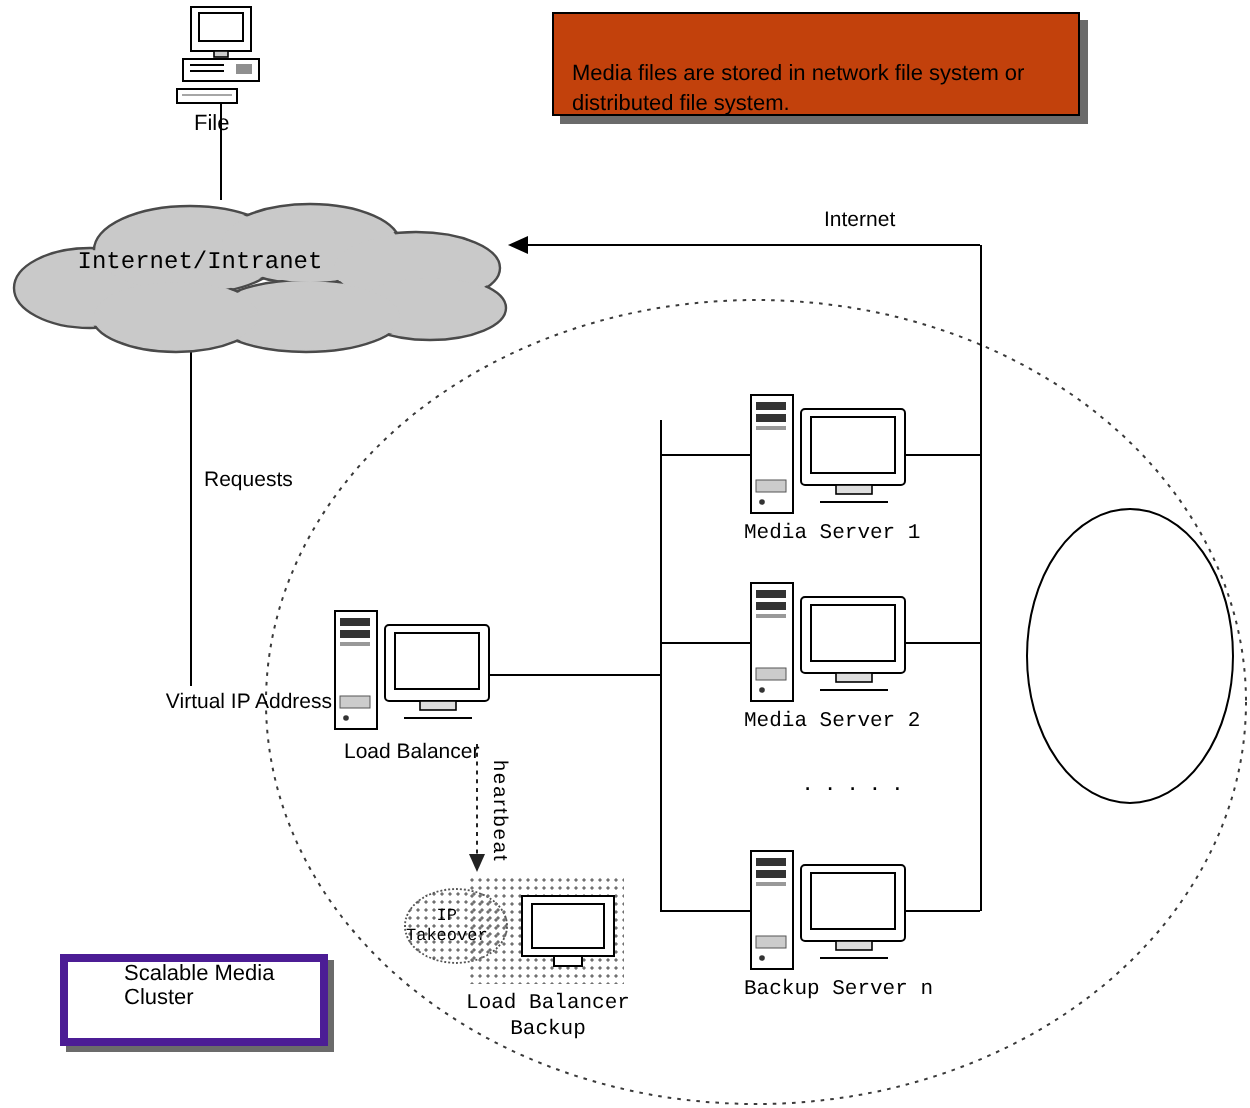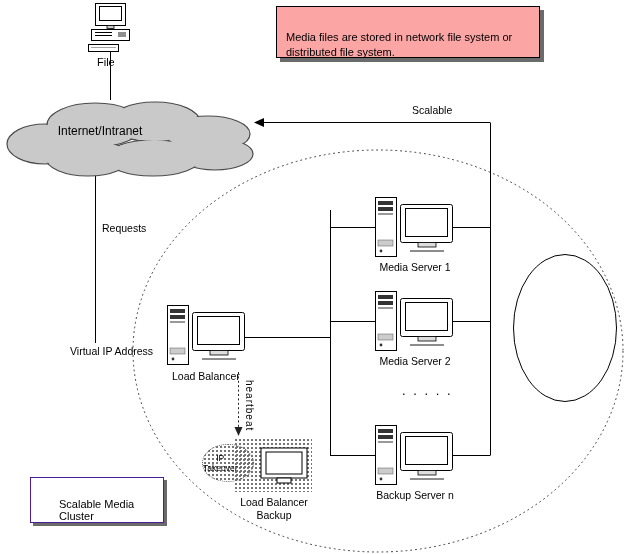--- a/index.html
+++ b/index.html
@@ -4,29 +4,29 @@
 <style>
   * { margin:0; padding:0; box-sizing:border-box; }
   html,body { background:#fff; }
   .canvas {
     position:relative; width:625px; height:554px; background:#ffffff;
     font-family:"Liberation Sans", sans-serif; color:#000; overflow:hidden;
   }
   .abs { position:absolute; }
   .lbl { font-size:11px; line-height:13px; white-space:nowrap; z-index:3; }
   .sm  { font-size:10.5px; }
-  .center { text-align:center; }
+  .center { text-align:center;font-family:Liberation Mono, monospace; }
   .pre { white-space:pre-line; }
   .note-box {
-    border:1px solid #000; background:#fca5a5; box-shadow:4px 4px 0 #6b6b6b;
+    border:1px solid #000; background:#c2410c; box-shadow:4px 4px 0 #6b6b6b;
     font-size:11px; line-height:15px; padding:8px 9px; z-index:3; white-space:pre-line;
   }
   .cluster-box {
-    border:1px solid #4c1d95; background:#fff; box-shadow:3px 3px 0 #6b6b6b;
-    font-size:11px; display:flex; align-items:flex-end; justify-content:center; z-index:3;padding-left:28px;
+    border:4px solid #4c1d95; background:#fff; box-shadow:3px 3px 0 #6b6b6b;
+    font-size:11px; display:flex; align-items:flex-start; justify-content:center; z-index:3;padding-left:28px;
   }
   .stipple {
     background-image: radial-gradient(#707070 0.7px, transparent 0.9px);
     background-size:4px 4px; z-index:2;
   }
   .vtext { writing-mode:vertical-rl; font-size:10px; letter-spacing:1px; z-index:3; }
   svg { display:block; }
   .icon { z-index:2; }
   .z3 { z-index:3; }
 </style>
@@ -100,23 +100,23 @@
       <ellipse cx="92" cy="33" rx="47" ry="21"></ellipse>
       <ellipse cx="152" cy="30" rx="44" ry="19"></ellipse>
       <ellipse cx="205" cy="42" rx="41" ry="17"></ellipse>
       <ellipse cx="212" cy="62" rx="37" ry="15"></ellipse>
       <ellipse cx="150" cy="66" rx="47" ry="17"></ellipse>
       <ellipse cx="85" cy="66" rx="41" ry="17"></ellipse>
     </g>
   </svg>
   <div class="abs lbl center" style="left:32px;top:125px;width:136px;font-size:12px">Internet/Intranet</div>
 
-  <div class="abs lbl sm" style="left:102px;top:222px">Requests</div>
-  <div class="abs lbl sm" style="left:412px;top:104px">Scalable</div>
-  <div class="abs lbl sm" style="left:70px;top:345px;width:96px;text-align:left">Virtual IP Address</div>
+  <div class="abs lbl sm" style="left:102px;top:234px">Requests</div>
+  <div class="abs lbl sm" style="left:412px;top:104px">Internet</div>
+  <div class="abs lbl sm" style="left:70px;top:345px;width:96px;text-align:right">Virtual IP Address</div>
 
   <svg class="abs icon" style="left:166px;top:304px" width="82" height="62" viewBox="0 0 82 62">
     <rect x="1.5" y="1.5" width="21" height="59" fill="#fff" stroke="#000"></rect>
     <rect x="4" y="5" width="15" height="4" fill="#333"></rect>
     <rect x="4" y="11" width="15" height="4" fill="#333"></rect>
     <rect x="4" y="17" width="15" height="2" fill="#999"></rect>
     <rect x="4" y="44" width="15" height="6" fill="#ccc" stroke="#555" stroke-width="0.5"></rect>
     <circle cx="7" cy="55" r="1.4" fill="#333"></circle>
     <rect x="26.5" y="8.5" width="52" height="38" rx="2" fill="#fff" stroke="#000"></rect>
     <rect x="31.5" y="12.5" width="42" height="28" fill="#fff" stroke="#000"></rect>

